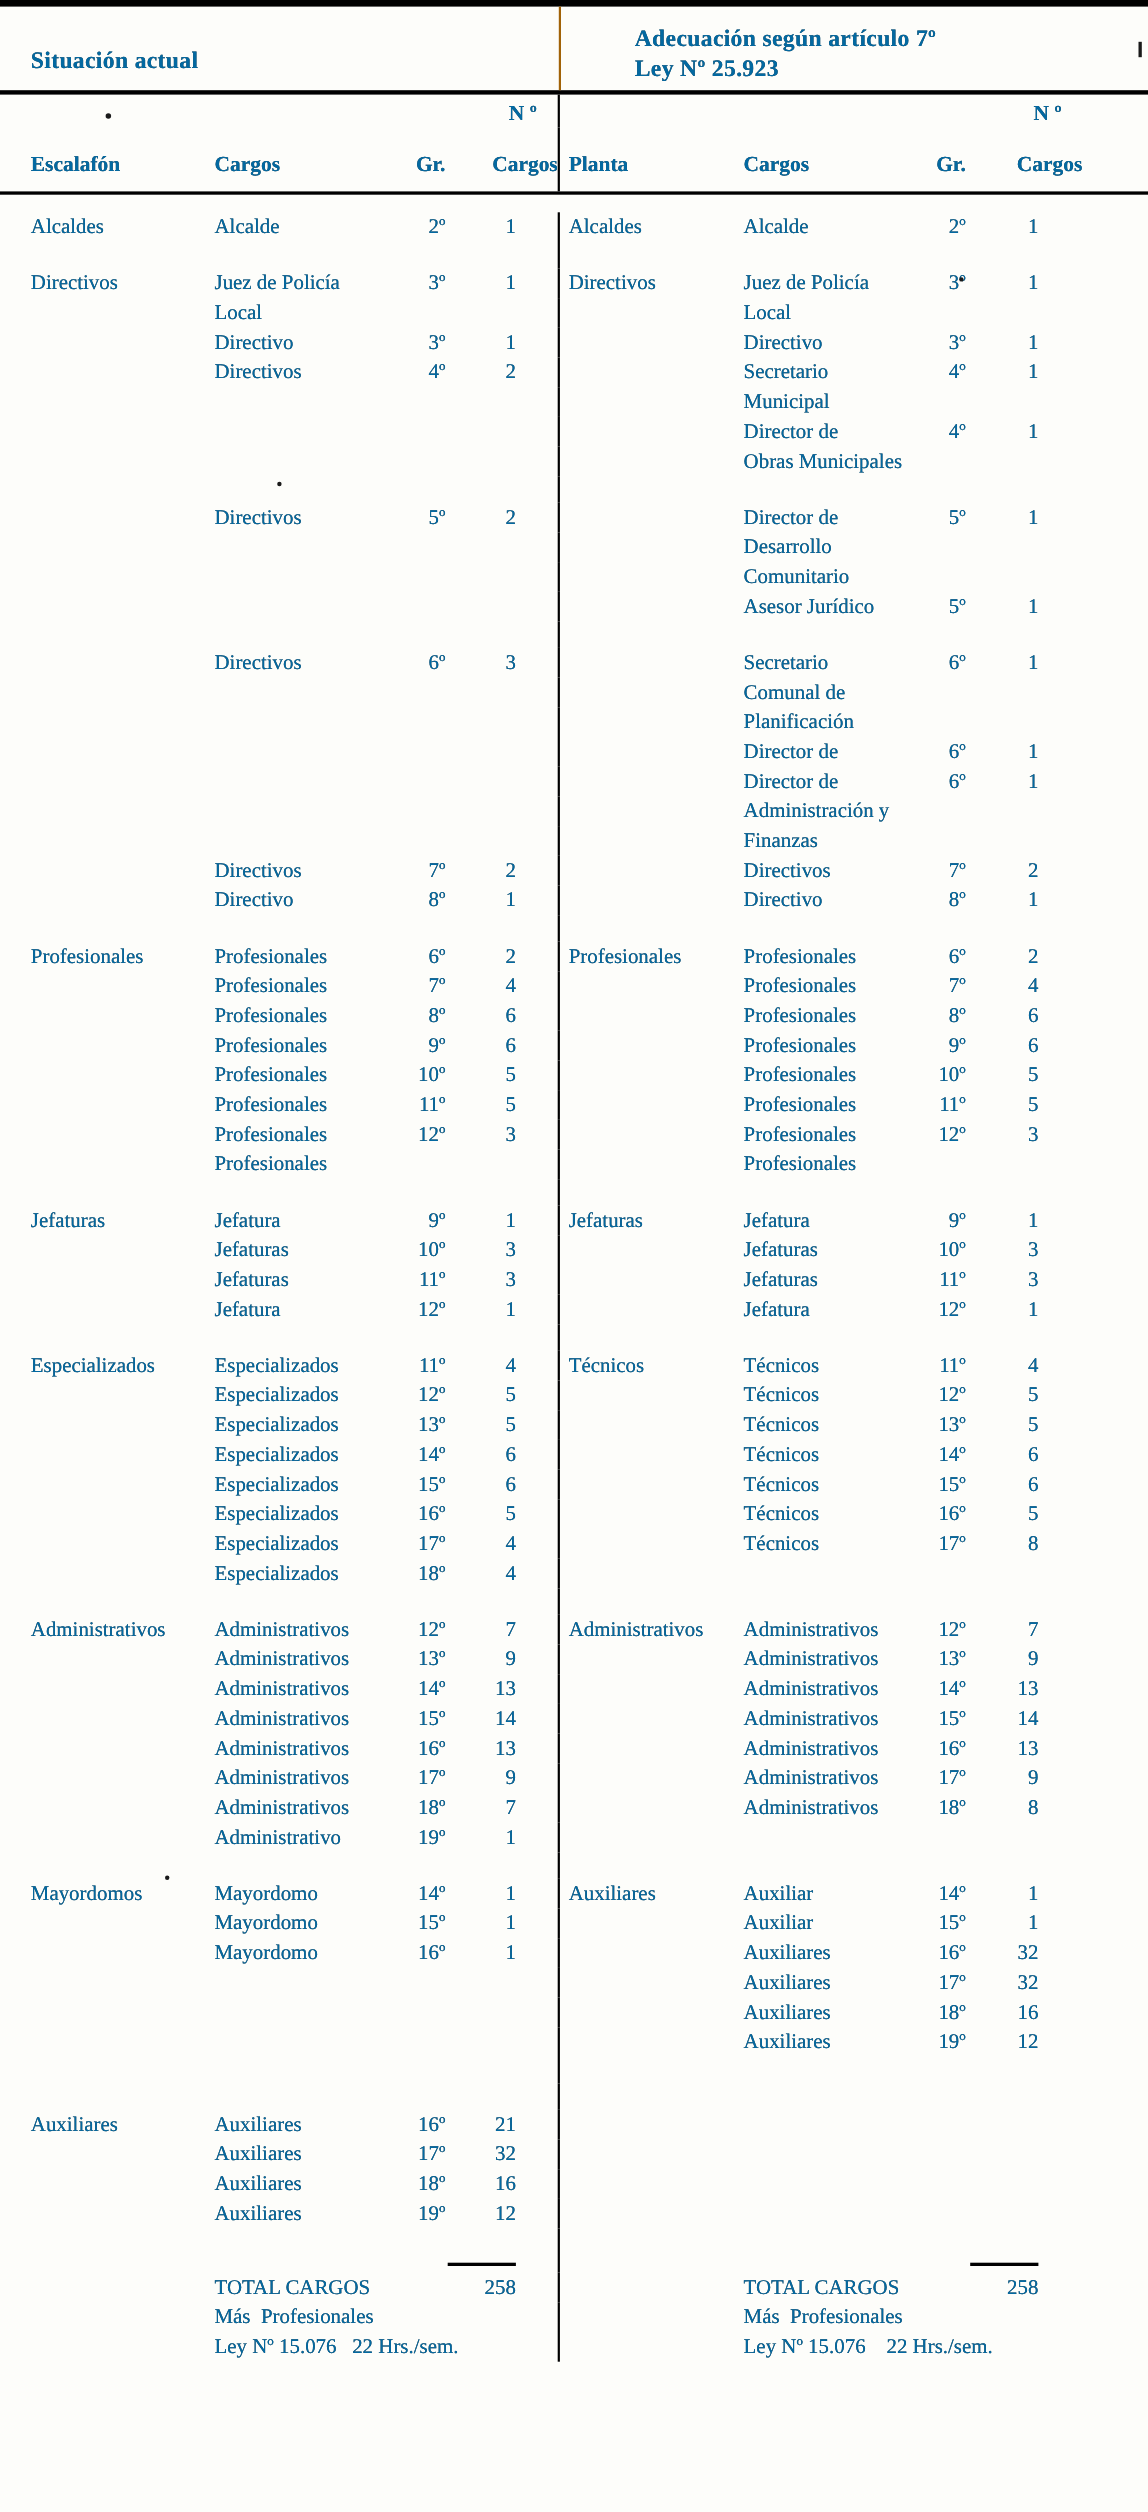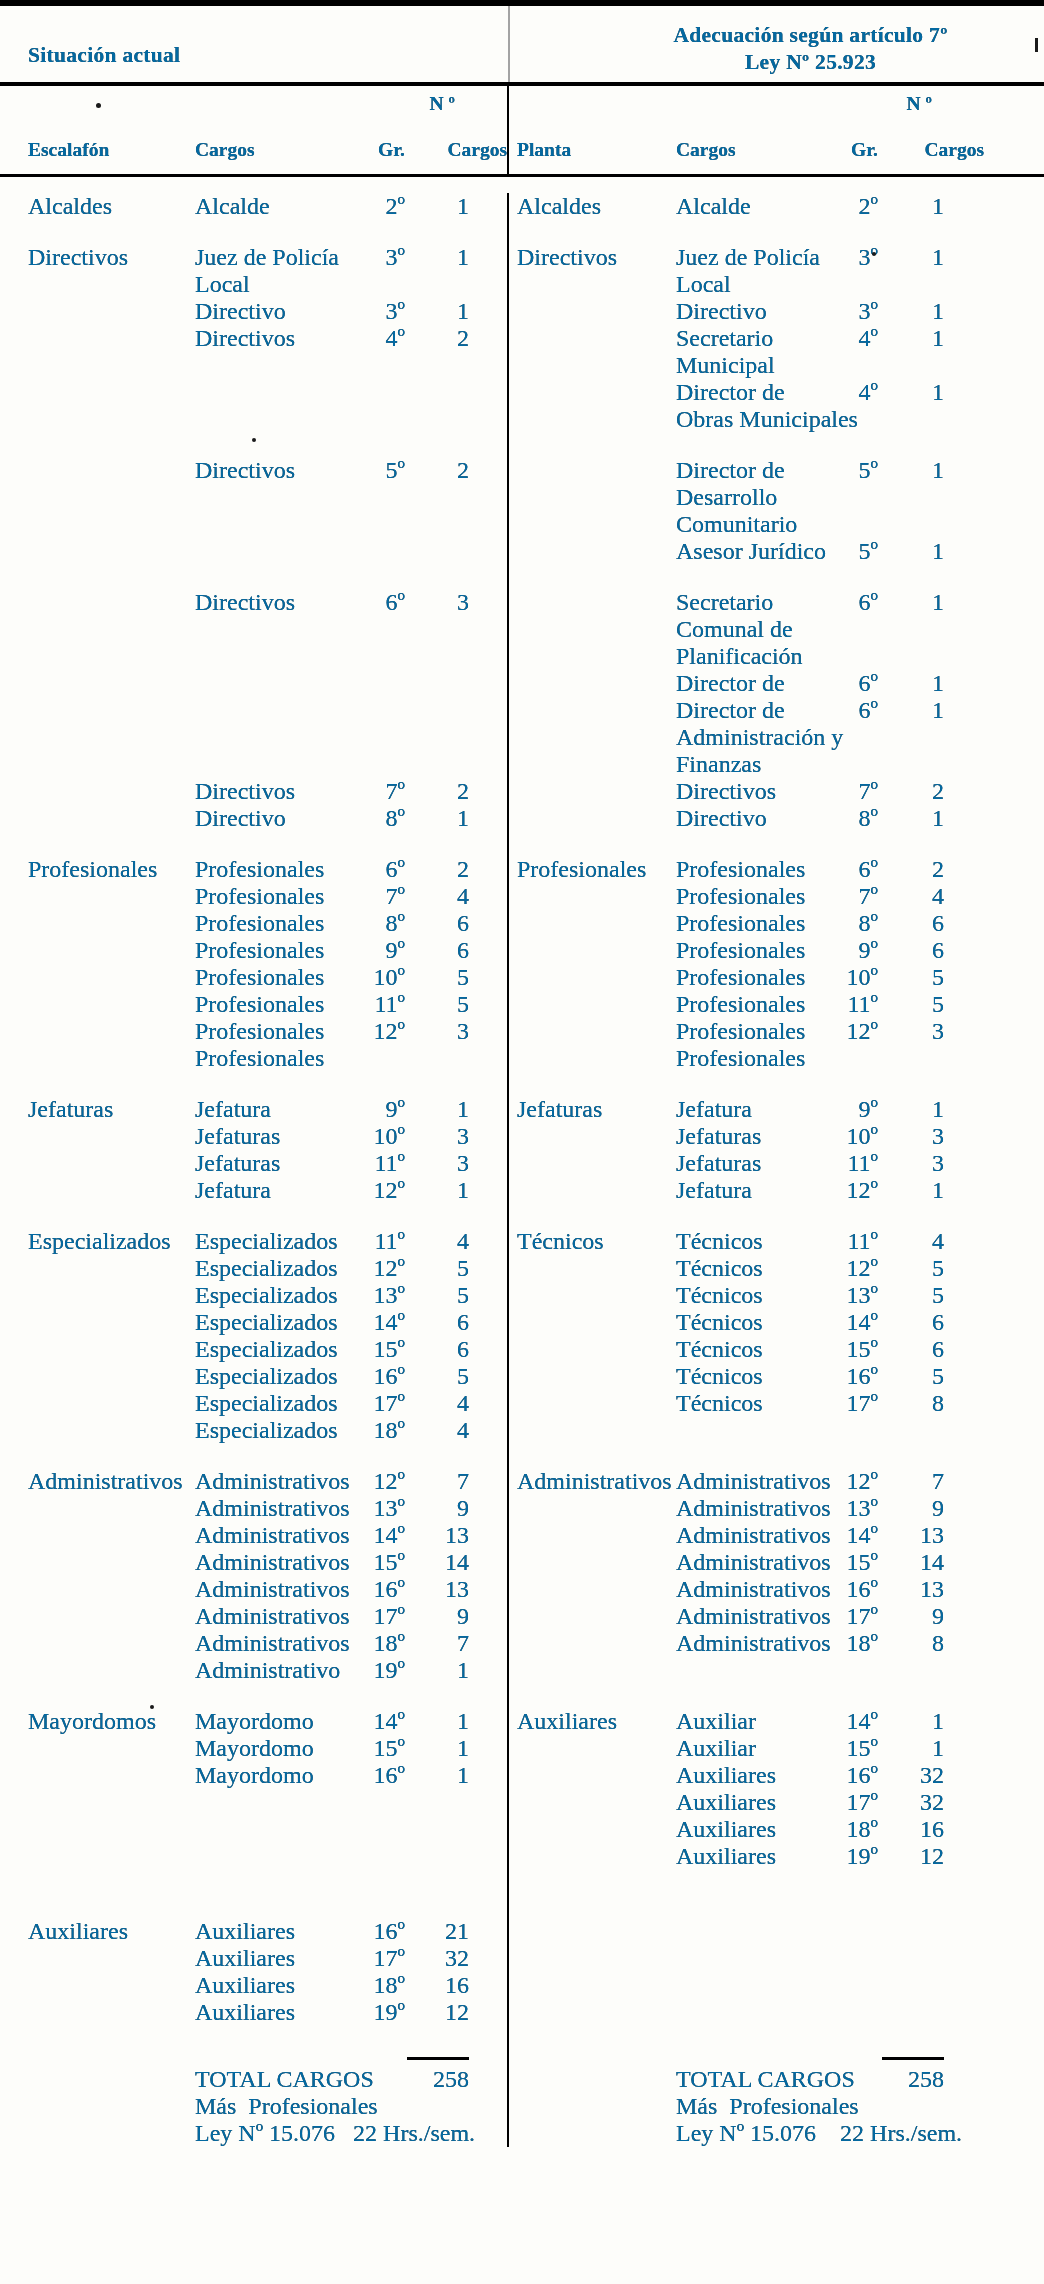--- a/index.html
+++ b/index.html
@@ -2,42 +2,42 @@
 <html><head>
 <meta charset="utf-8">
 <style>
   html,body{margin:0;padding:0;background:#e8e8e4;}
   .page{position:relative;width:1044px;height:2284px;background:#fdfdfa;overflow:hidden;
         color:#0369a1;font-family:"Liberation Serif","DejaVu Serif",serif;
         text-shadow:0 0 .5px rgba(0,0,0,.75);}
   .topbar{height:6px;background:#000;width:1044px;}
   .titles{display:flex;align-items:stretch;}
   .titles-left{width:508px;box-sizing:border-box;padding:36px 0 10px 28px;}
-  .titles-right{flex:1;box-sizing:border-box;border-left:2px solid #a3a3a3;padding:16px 0 6px 67px;text-align:center;}
+  .titles-right{flex:1;box-sizing:border-box;border-left:2px solid #a16207;padding:16px 0 6px 67px;}
   .title{font-size:21.5px;font-weight:bold;letter-spacing:.3px;line-height:27px;white-space:pre;}
   .rule1{height:4px;background:#000;width:1044px;}
   .rule2{height:3px;background:#000;width:1044px;}
   table{border-collapse:collapse;table-layout:fixed;}
   td{padding:0;vertical-align:top;white-space:pre;overflow:visible;}
   .hdrtable{width:984px;font-size:19.5px;font-weight:bold;}
   .hdrtable td{line-height:24px;}
   .hdr-top td{height:30px;vertical-align:bottom;}
   .hdr-bot td{height:46px;vertical-align:bottom;padding-bottom:12px;}
-  .bodytable{width:984px;font-size:24px;margin-top:16px;}
+  .bodytable{width:984px;font-size:19px;margin-top:16px;}
   .bodytable td{line-height:27px;height:27px;}
   tr.g td{height:24px;line-height:24px;}
   tr.rl td{height:16px;line-height:16px;}
   .c1{padding-left:28px;}
   .c3{text-align:right;}
   .c4{text-align:right;padding-right:38px;}
   .c5{border-left:2px solid #000;padding-left:8px;}
   .c6{padding-left:8px;}
   .c7{text-align:right;}
   .c8{text-align:right;padding-right:40px;}
-  .hdr-n{padding-right:52px;}
+  .hdr-n{padding-right:19px;}
   .hdr-cargos{padding-right:2px;text-align:right;}
   .overline{height:3px;background:#000;width:62px;margin:7px 0 0 auto;}
   .speck{position:absolute;background:#1a1a1a;border-radius:50%;}
 </style>
 </head>
 <body>
 
 <div class="page">
 
   <div class="topbar"></div>

